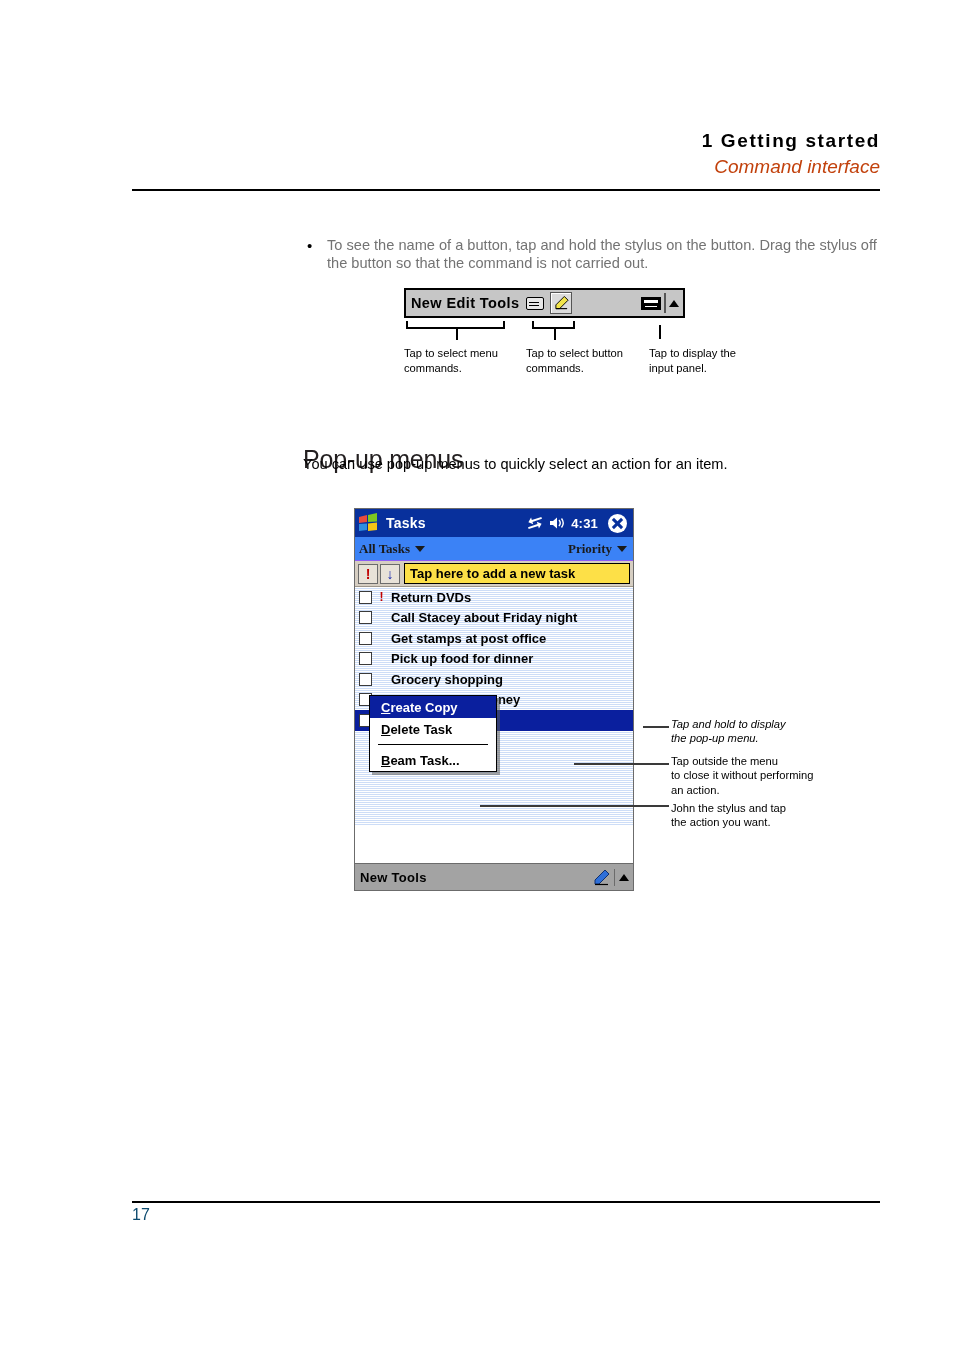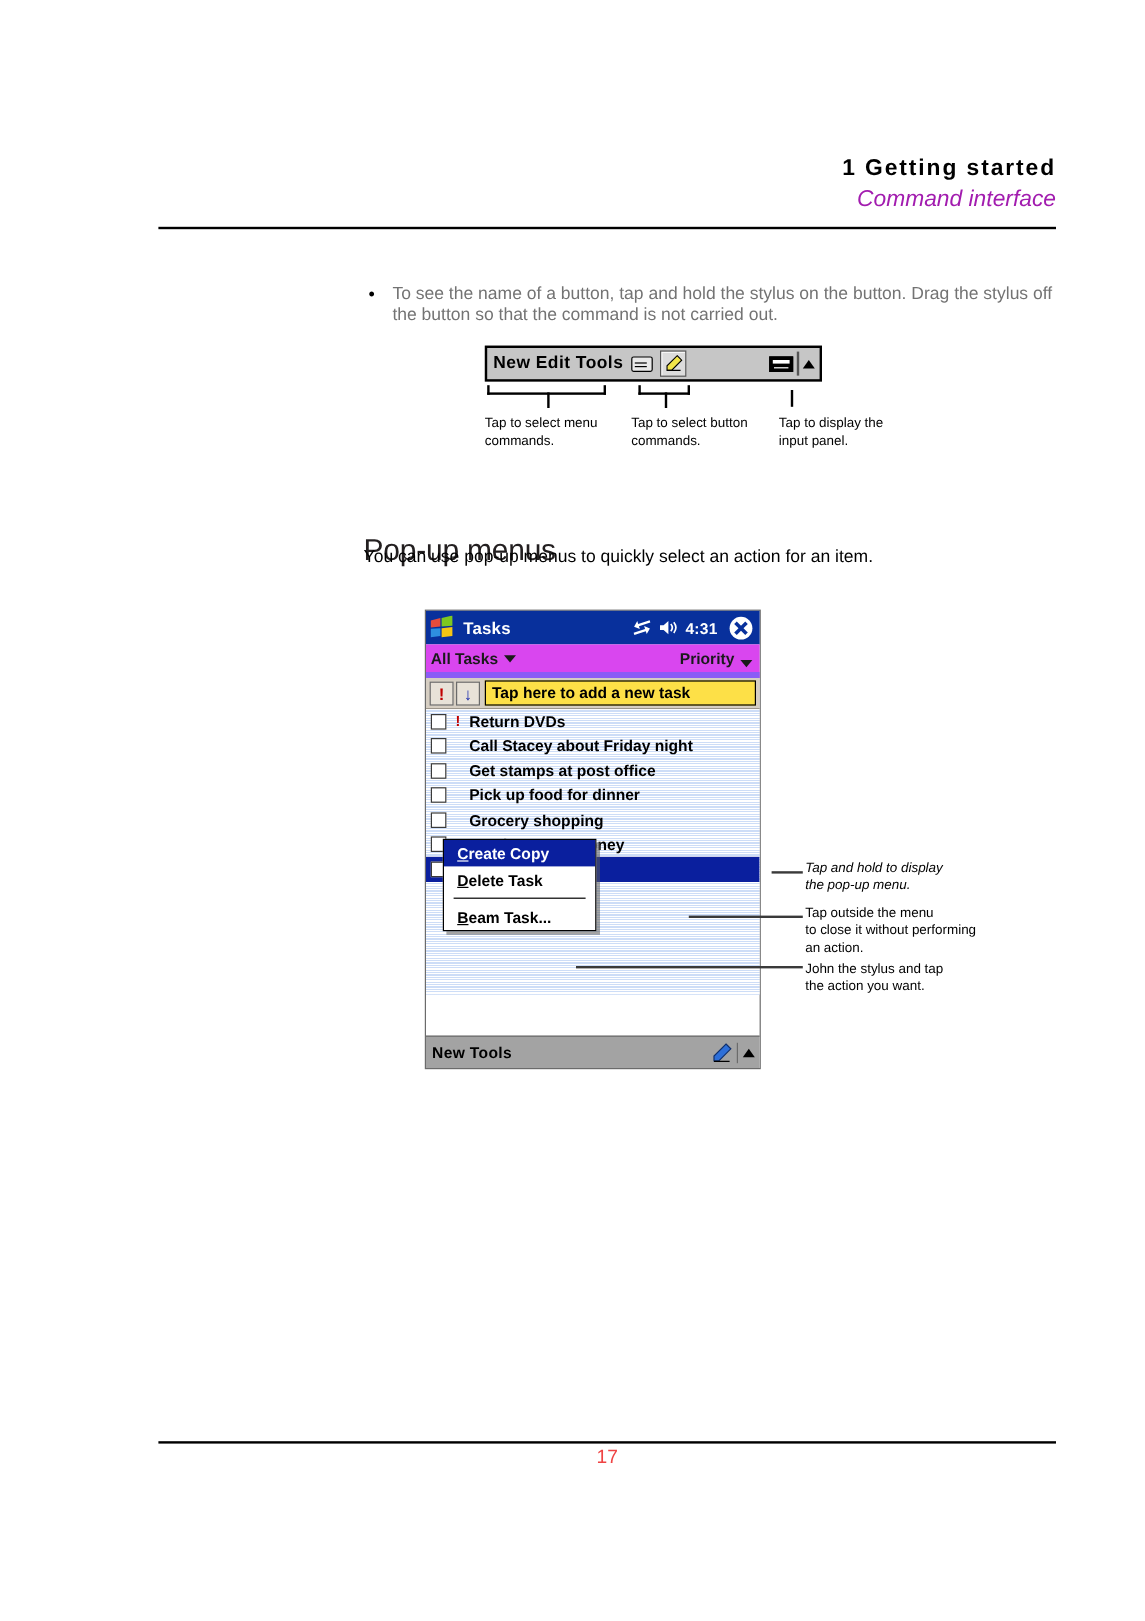--- a/index.html
+++ b/index.html
@@ -28,21 +28,21 @@
     font-size: 19px;
     letter-spacing: 1.6px;
     font-weight: bold;
     color: #000;
     line-height: 26px;
     white-space: nowrap;
   }
   #header-line2 {
     font-size: 19px;
     font-style: italic;
-    color: #a21caf;
+    color: #c2410c;
     line-height: 26px;
     white-space: nowrap;
   }
   #header-rule {
     position: absolute;
     left: 132px;
     top: 189px;
     width: 748px;
     height: 2px;
     background: #000;
@@ -55,23 +55,23 @@
     top: 1201px;
     width: 748px;
     height: 2px;
     background: #000;
   }
   #footer-pageno {
     position: absolute;
     left: 132px;
     top: 1206px;
     width: 748px;
-    text-align: center;
+    text-align: left;
     font-size: 16px;
-    color: #ef4444;
+    color: #0c4a6e;
   }
 
   
   #bullet-block {
     position: absolute;
     left: 307px;
     top: 236px;
     width: 570px;
   }
   #bullet-block .bullet-dot {
@@ -297,36 +297,37 @@
     position: absolute;
     left: 3px; top: 8px;
     width: 13px; height: 3px;
     background: #08309c;
   }
   #pda-close::before { transform: rotate(45deg); }
   #pda-close::after  { transform: rotate(-45deg); }
 
   #pda-filterbar {
     height: 23px;
-    background: #d946ef;
-    display: flex;
-    align-items: center;
-    border-bottom: 5px solid #8b5cf6;
-    position: relative;
+    background: #3b82f6;
+    display: flex;
+    align-items: center;
+    border-bottom: 1px solid #8b5cf6;
+    position: relative;
+    font-family: Liberation Serif, serif;
   }
   .filter-left, .filter-right {
     font-size: 13px;
     font-weight: bold;
     color: #1a1a1a;
     display: flex;
     align-items: center;
     gap: 5px;
   }
   .filter-left { margin-left: 4px; }
-  .filter-right { margin-left: auto; margin-right: 6px; align-items: flex-end; }
+  .filter-right { margin-left: auto; margin-right: 6px; }
   .caret-down {
     width: 0; height: 0;
     border-left: 5px solid transparent;
     border-right: 5px solid transparent;
     border-top: 6px solid #1a1a1a;
   }
 
   #pda-entrybar {
     height: 26px;
     background: #d6cec2;

